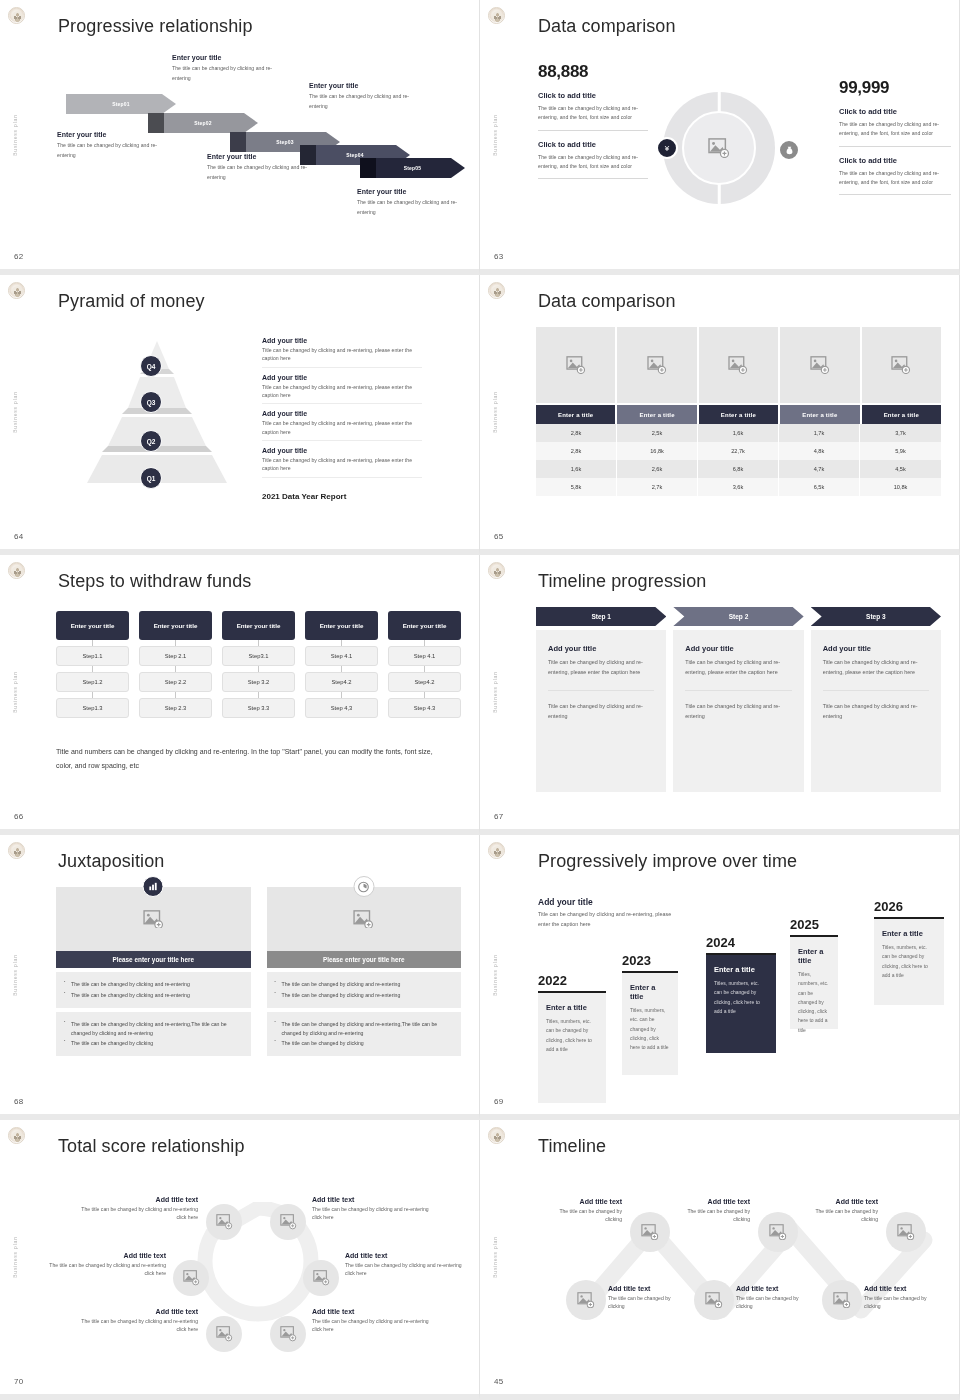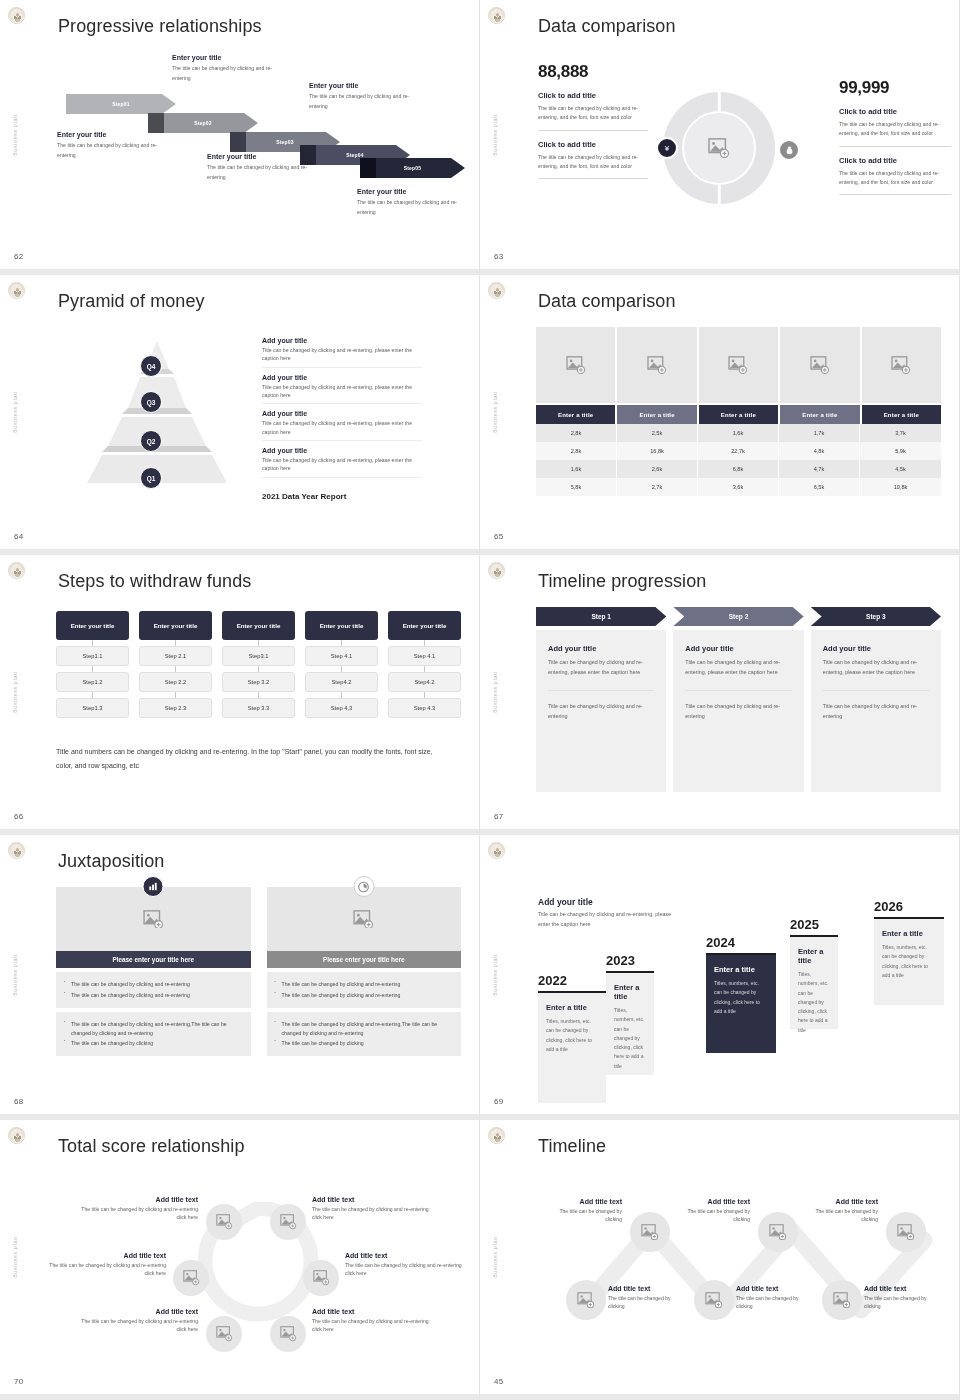--- a/index.html
+++ b/index.html
@@ -201,21 +201,21 @@
 <body>
 
 <div class="sheet">
 
   <div class="r1" style="display:contents">
 
   
   <div class="slide">
     <div class="logo"></div>
     <div class="watermark">Business plan</div>
-    <div class="title">Progressive relationships</div>
+    <div class="title">Progressive relationship</div>
 
     <div class="arrowwrap">
       <div class="arrow" style="left:66px;top:94px;width:110px">
         <div class="shape" style="background:#b2b3b7">
           <span class="lbl">Step01</span>
         </div>
       </div>
       <div class="arrow" style="left:148px;top:113px;width:110px">
         <div class="shape" style="background:#96979d">
               <div class="tail" style="background:#6b6c74"></div>
@@ -649,36 +649,37 @@
             </ul>
     </div>
         </div>
     <div class="pagenum">68</div>
   </div>
 
   
   <div class="slide">
     <div class="logo"></div>
     <div class="watermark">Business plan</div>
+    <div class="title">Progressively improve over time</div>
 
     <div style="position:absolute;left:58px;top:62px;width:145px">
       <div style="font-size:8.5px;font-weight:bold;color:#1f2235;margin-bottom:3px">Add your title</div>
       <div style="font-size:5.4px;line-height:1.8;color:#5f5f5f">Title can be changed by clicking and re-entering, please enter the caption here</div>
     </div>
 
     <div id="t69-years">
           <div class="yrcol" style="left:58px;top:138px;width:68px">
       <div class="yr">2022</div>
       <div class="yrline"></div>
       <div class="yrcard" style="background:#f0f0f0;height:110px">
         <div class="h" style="color:#1f2235">Enter a title</div>
         <div class="p" style="color:#6a6a6a">Titles, numbers, etc. can be changed by clicking, click here to add a title</div>
       </div>
     </div>
-          <div class="yrcol" style="left:126px;top:118px;width:48px">
+          <div class="yrcol" style="left:142px;top:118px;width:56px">
       <div class="yr">2023</div>
       <div class="yrline"></div>
       <div class="yrcard" style="background:#f0f0f0;height:102px">
         <div class="h" style="color:#1f2235">Enter a title</div>
         <div class="p" style="color:#6a6a6a">Titles, numbers, etc. can be changed by clicking, click here to add a title</div>
       </div>
     </div>
           <div class="yrcol" style="left:226px;top:100px;width:70px">
       <div class="yr">2024</div>
       <div class="yrline"></div>

